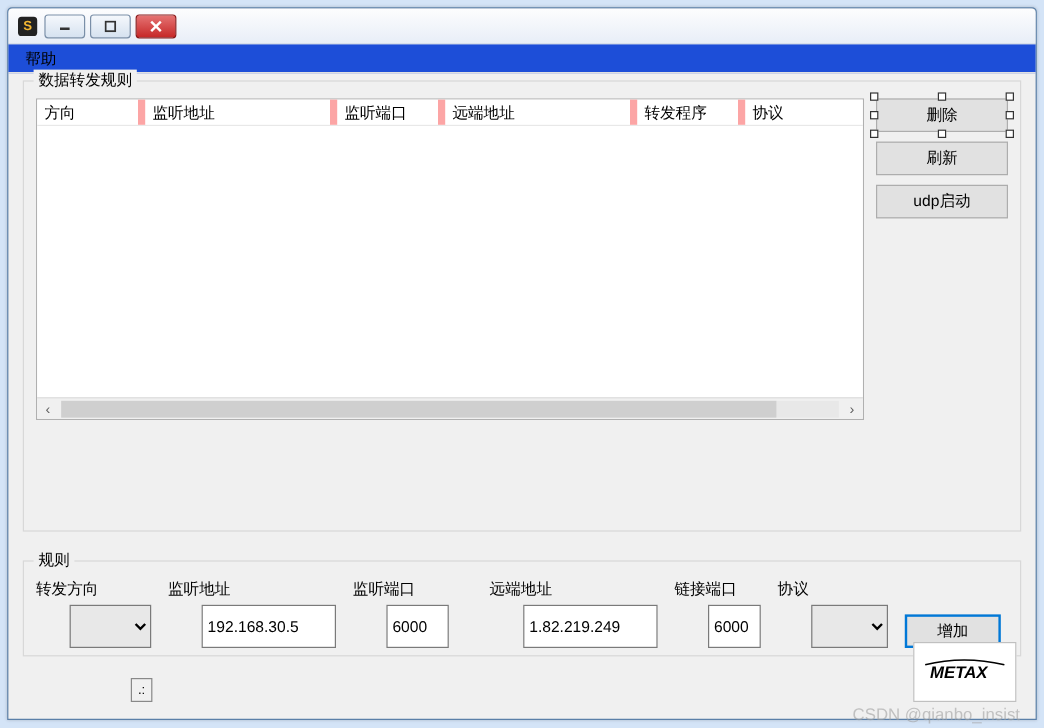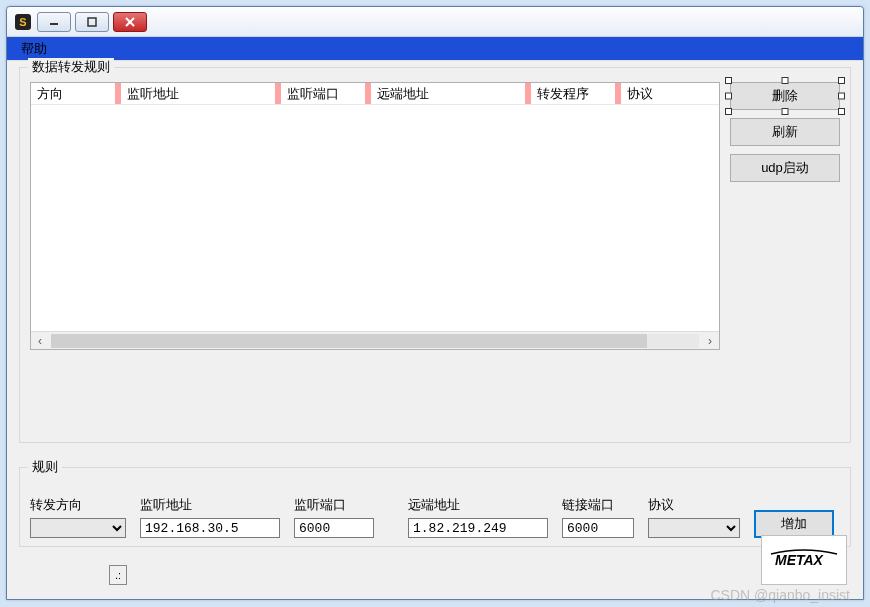--- a/index.html
+++ b/index.html
@@ -190,26 +190,27 @@
     }
     .field {
       display: flex;
       flex-direction: column;
       gap: 4px;
     }
     .field label {
       font-size: 13px;
     }
     .field select, .field input {
-      height: 20px;
+      height: 36px;
       border: 1px solid #7a7a7a;
-      font-family: Liberation Mono, monospace;
+      font-family: Liberation Sans, sans-serif;
       font-size: 13px;
       padding: 0 4px;
       background: #fff;
+      margin-left: 28px;
     }
     .field select {
       background: #e8e8e8;
     }
     .btn-primary {
       height: 28px;
       width: 80px;
       border: 2px solid #0078d7;
       background: #e1e1e1;
       font-size: 13px;

